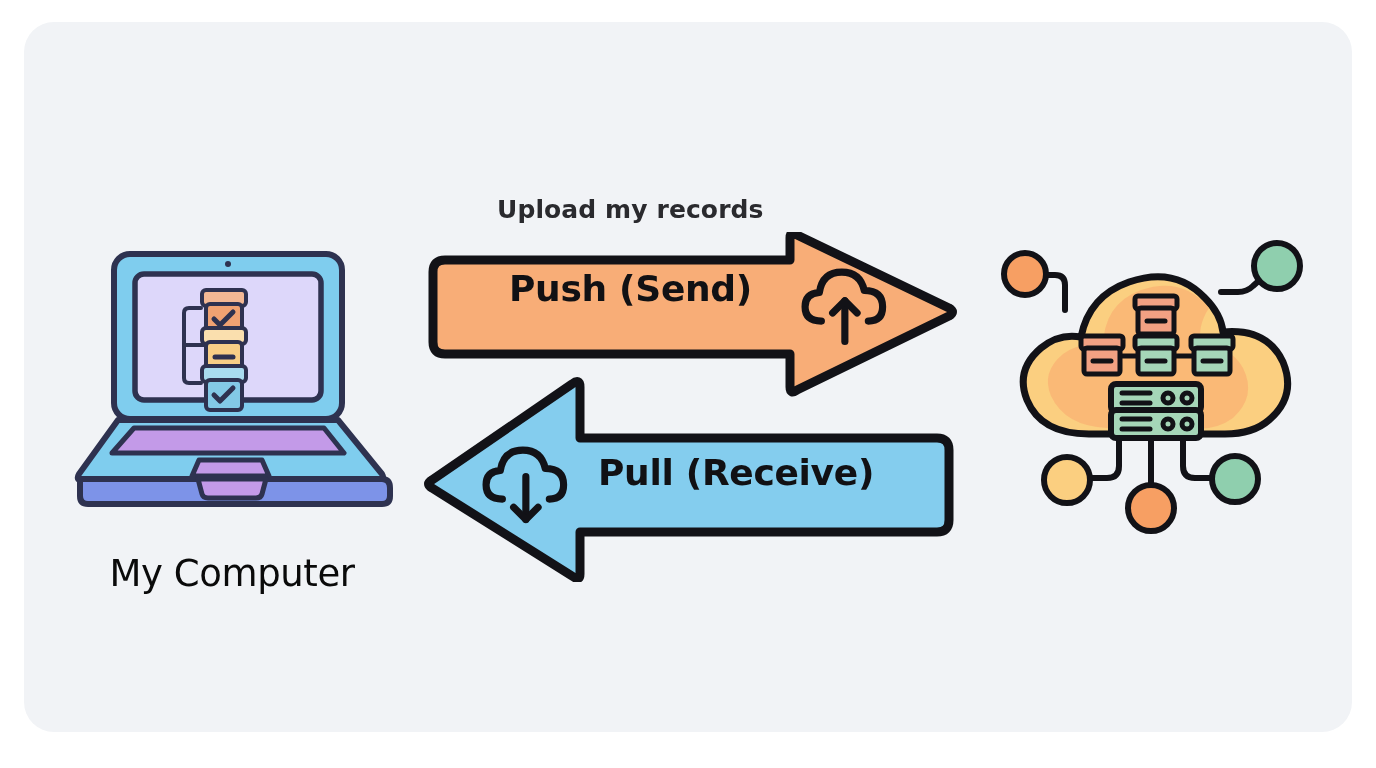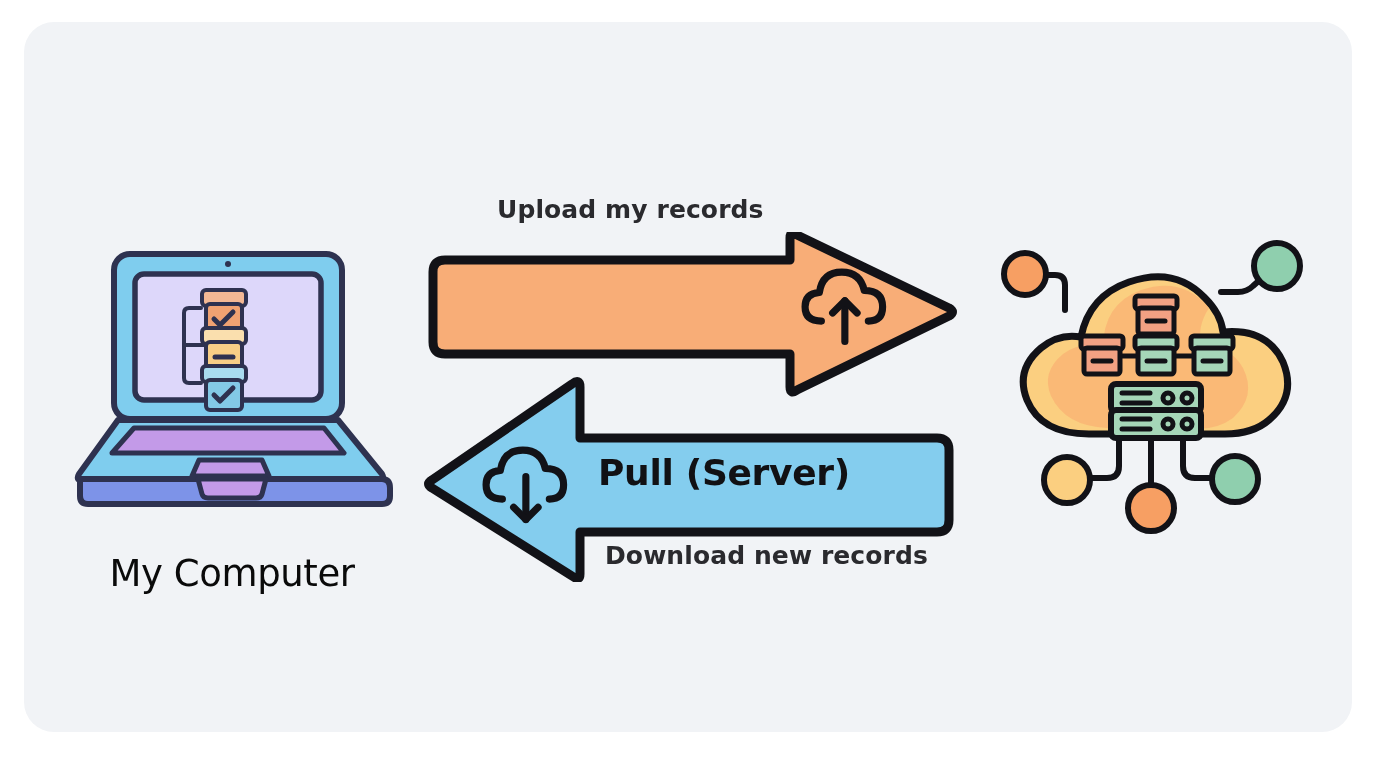--- a/index.html
+++ b/index.html
@@ -233,20 +233,21 @@
                L 365 28 Z" fill="#f8ad77" stroke="#121217" stroke-width="9" stroke-linejoin="round"></path>
 
       <g transform="translate(376,32) scale(1.02)" fill="none" stroke="#121217" stroke-width="7" stroke-linecap="round" stroke-linejoin="round">
         <path d="M 20 56 Q 4 56 4 42 Q 4 29 18 28 Q 21 8 40 8 Q 58 8 62 26 Q 80 26 80 42 Q 80 56 66 56"></path>
         <line x1="43" y1="36" x2="43" y2="76"></line>
         <path d="M 31 48 L 43 36 L 55 48"></path>
       </g>
     </svg>
   </div>
 
+  <div class="arrow-text" id="text-push">Push (Send)</div>
   <div class="arrow-caption" id="caption-upload">Upload my records</div>
 
   <div class="svg-wrap" id="pull-wrap">
     <svg viewBox="0 0 540 212" width="540" height="212" xmlns="http://www.w3.org/2000/svg">
       <path d="M 517 68
                Q 529 68 529 80
                L 529 150
                Q 529 162 517 162
                L 160 162
                L 160 204
@@ -258,16 +259,15 @@
                L 160 68 Z" fill="#84cdee" stroke="#121217" stroke-width="9" stroke-linejoin="round"></path>
 
       <g transform="translate(62,72) scale(1.02)" fill="none" stroke="#121217" stroke-width="7" stroke-linecap="round" stroke-linejoin="round">
         <path d="M 20 56 Q 4 56 4 42 Q 4 29 18 28 Q 21 8 40 8 Q 58 8 62 26 Q 80 26 80 42 Q 80 56 66 56"></path>
         <line x1="43" y1="34" x2="43" y2="76"></line>
         <path d="M 31 64 L 43 76 L 55 64"></path>
       </g>
     </svg>
   </div>
 
-  <div class="arrow-text" id="text-pull">Pull (Server)</div>
-  <div class="arrow-caption" id="caption-download">Download new records</div>
+  <div class="arrow-text" id="text-pull">Pull (Receive)</div>
 
 </div>
 
 </body></html>

